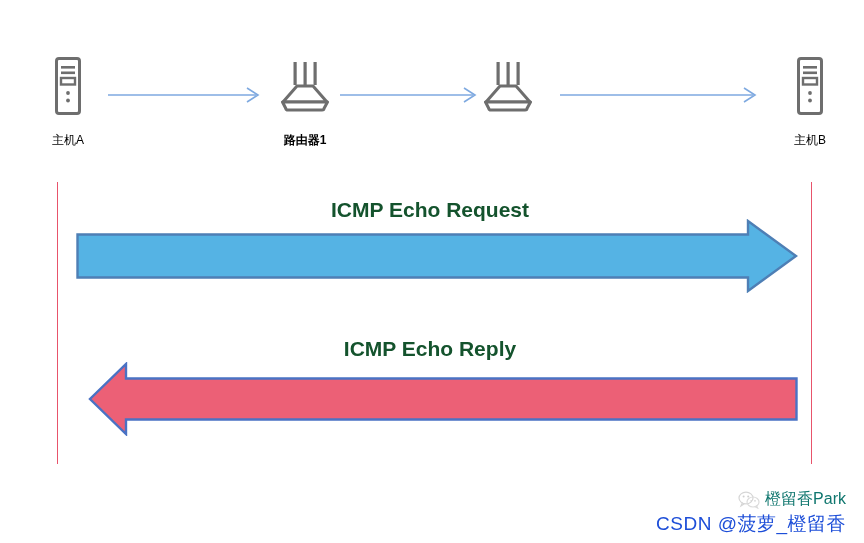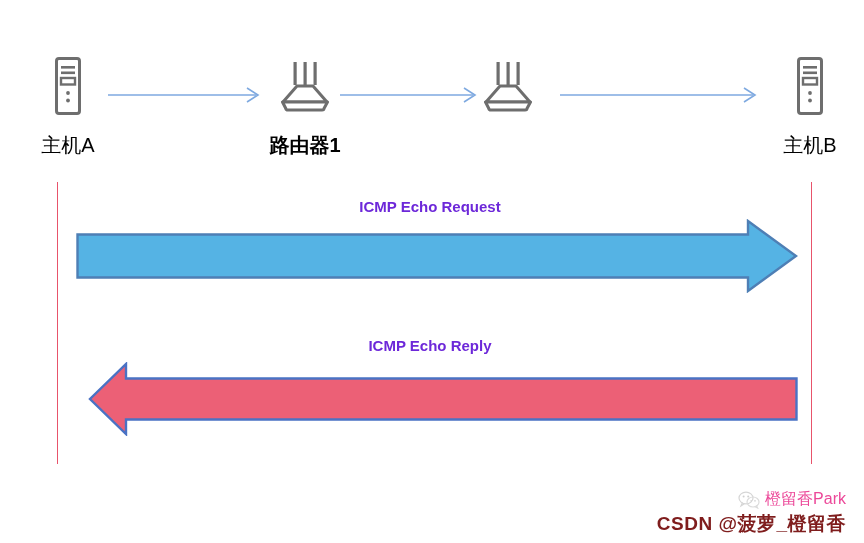--- a/index.html
+++ b/index.html
@@ -25,21 +25,21 @@
     text-align: center;
   }
   .node .icon-wrap {
     height: 72px;
     display: flex;
     align-items: center;
     justify-content: center;
   }
   .node .node-label {
     margin-top: 10px;
-    font-size: 20px;
+    font-size: 12px;
     color: #000000;
     font-family: "Liberation Sans", sans-serif;
     white-space: nowrap;
   }
 
   .link-arrow {
     position: absolute;
     height: 20px;
   }
 
@@ -49,54 +49,53 @@
     width: 1px;
     background: #E8536B;
   }
 
   
   .flow-arrow {
     position: absolute;
   }
   .flow-label {
     position: absolute;
-    font-size: 15px;
+    font-size: 21px;
     font-weight: bold;
-    color: #6d28d9;
+    color: #14532d;
     font-family: "Liberation Sans", sans-serif;
     white-space: nowrap;
     text-align: center;
   }
 
   
   #watermark {
     position: absolute;
     right: 18px;
     bottom: 6px;
     text-align: right;
     user-select: none;
   }
   .wm-line1 {
     display: flex;
     align-items: center;
     justify-content: flex-end;
     gap: 5px;
     font-size: 16px;
-    color: #ec4899;
+    color: #0f766e;
     font-family: "Liberation Sans", sans-serif;
     white-space: nowrap;
   }
   .wm-line2 {
     margin-top: 1px;
     font-size: 19px;
-    color: #7f1d1d;
+    color: #1d4ed8;
     font-family: "Liberation Sans", sans-serif;
     white-space: nowrap;
     letter-spacing: 0.5px;
-    font-weight: bold;
   }
 </style>
 </head>
 <body>
 
 <div id="canvas">
 
   <div class="node" style="left:8px; top:50px;">
     <div class="icon-wrap">
       <svg width="44" height="62" viewBox="0 0 44 62">

